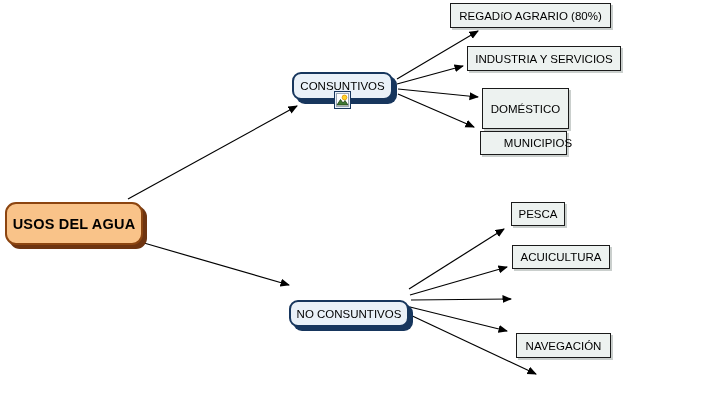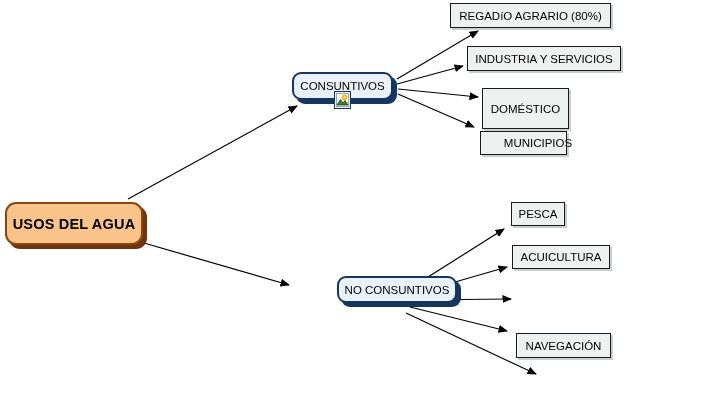--- a/index.html
+++ b/index.html
@@ -89,21 +89,21 @@
     <span>CONSUNTIVOS</span>
   </div>
 
   <svg class="attach-icon" viewBox="0 0 17 18">
     <rect x="0.5" y="0.5" width="16" height="17" fill="#EAF1F8" stroke="#17365D" stroke-width="1"></rect>
     <rect x="2.5" y="2.5" width="12" height="13" fill="#ffffff" stroke="#9aa7b5" stroke-width="1"></rect>
     <circle cx="10.5" cy="6.5" r="2.4" fill="#FFD42A" stroke="#E09600" stroke-width="0.8"></circle>
     <path d="M3,14 L6.5,8.5 L9,12 L11,9.5 L14,14 Z" fill="#3E7A33" stroke="#1E3D18" stroke-width="0.8"></path>
   </svg>
 
-  <div class="node branch-node" style="left:289px; top:276px; width:120px; height:27px;margin-left:48px;">
+  <div class="node branch-node" style="left:289px; top:300px; width:120px; height:27px;">
     <span>NO CONSUNTIVOS</span>
   </div>
 
   <div class="node leaf-node" style="left:450px; top:3px; width:161px; height:25px;">
     <span>REGADíO AGRARIO (80%)</span>
   </div>
   <div class="node leaf-node" style="left:467px; top:46px; width:154px; height:25px;">
     <span>INDUSTRIA Y SERVICIOS</span>
   </div>
   <div class="node leaf-node" style="left:482px; top:88px; width:87px; height:41px;">

